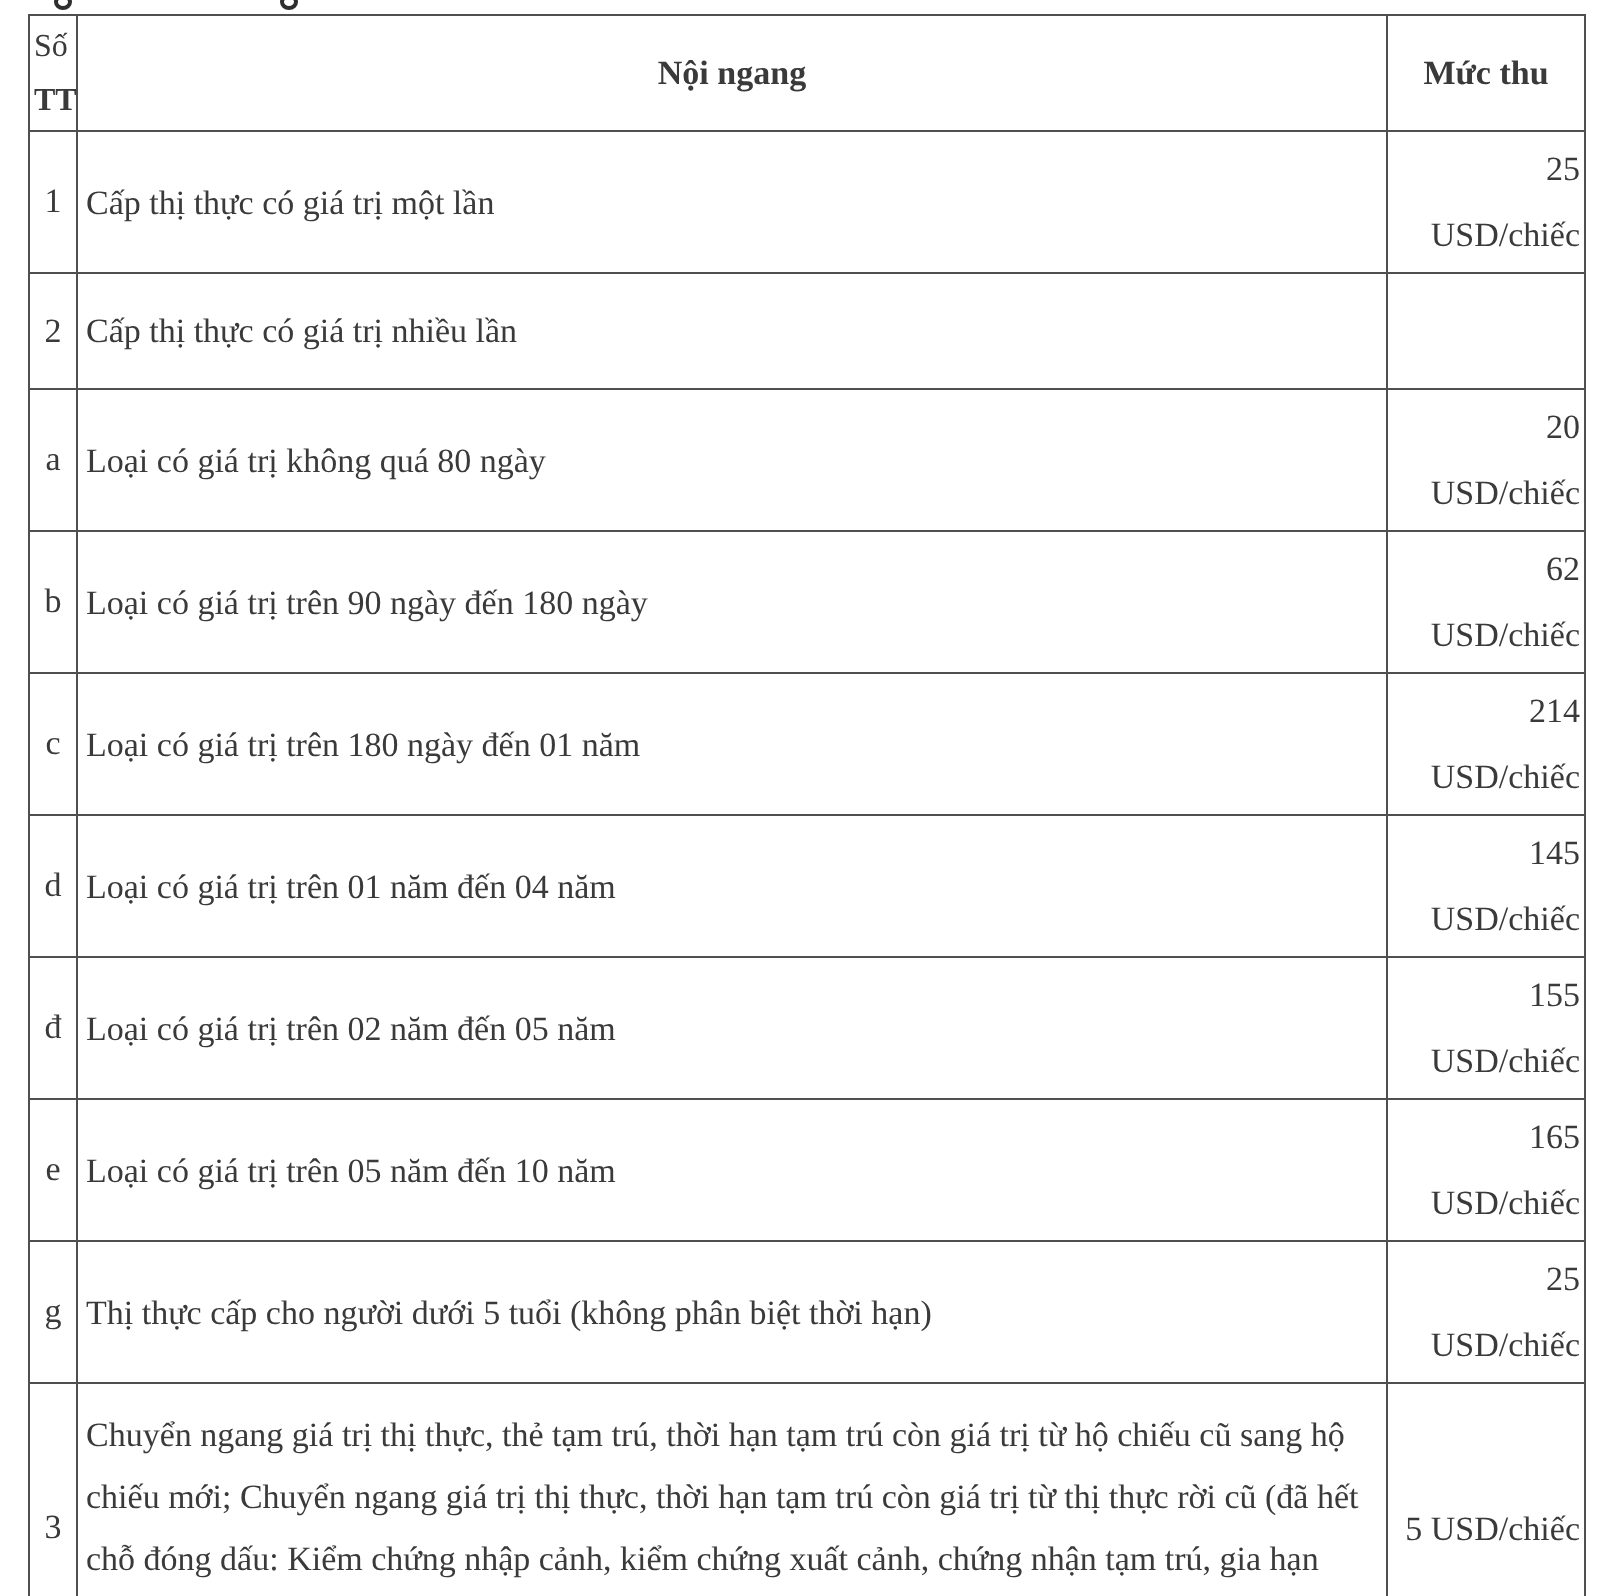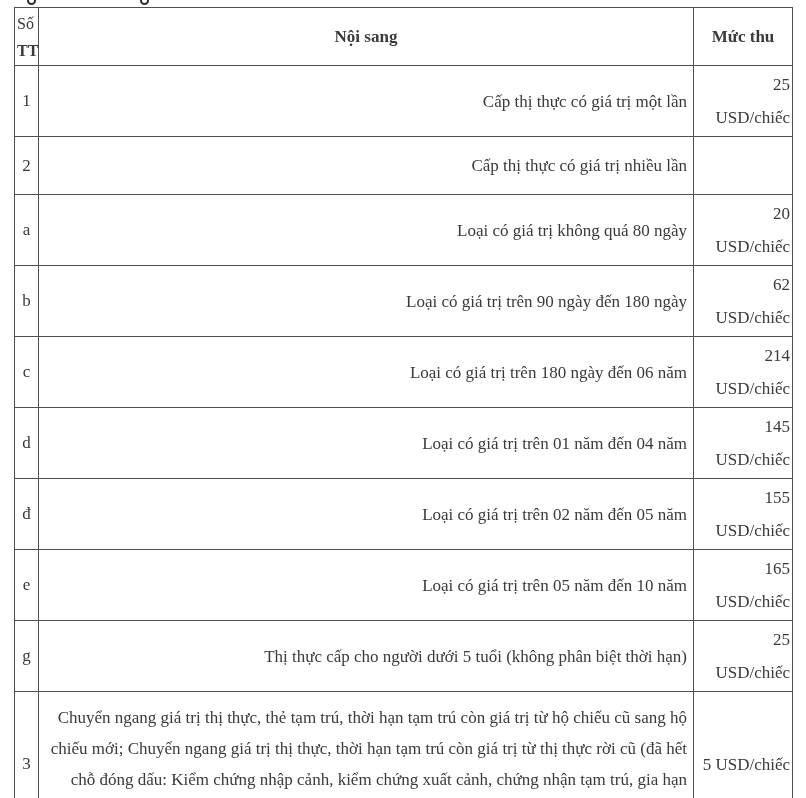--- a/index.html
+++ b/index.html
@@ -79,21 +79,21 @@
   .fee-table tbody tr:nth-child(1) { height: 64px; }
   .fee-table tbody tr:nth-child(2) { height: 58px; }
   .fee-table tbody tr:nth-child(9) { height: 66px; }
   .fee-table tbody tr:nth-child(10) { height: 145px; }
 
   td.cell-stt {
     text-align: center;
     padding: 0 1px;
   }
   td.cell-nd {
-    text-align: right;
+    text-align: left;
     padding: 4px 6px 4px 4px;
     line-height: 31px;
   }
   td.cell-fee {
     text-align: right;
     padding: 2px 2px;
     line-height: 33px;
   }
   .fee-line { display: block; }
 </style>
@@ -111,21 +111,21 @@
       <col class="col-stt">
       <col class="col-nd">
       <col class="col-fee">
     </colgroup>
     <thead>
       <tr>
         <th class="th-stt">
           <span class="so-line">Số</span>
           <span class="tt-line">TT</span>
         </th>
-        <th class="th-nd">Nội sang</th>
+        <th class="th-nd">Nội ngang</th>
         <th class="th-fee">Mức thu</th>
       </tr>
     </thead>
     <tbody id="table-body">
 
     <tr>
           <td class="cell-stt">1</td>
           <td class="cell-nd">Cấp thị thực có giá trị một lần</td>
           <td class="cell-fee">
             <span class="fee-line">25</span>
@@ -148,21 +148,21 @@
         <tr>
           <td class="cell-stt">b</td>
           <td class="cell-nd">Loại có giá trị trên 90 ngày đến 180 ngày</td>
           <td class="cell-fee">
             <span class="fee-line">62</span>
             <span class="fee-line">USD/chiếc</span>
           </td>
         </tr>
         <tr>
           <td class="cell-stt">c</td>
-          <td class="cell-nd">Loại có giá trị trên 180 ngày đến 06 năm</td>
+          <td class="cell-nd">Loại có giá trị trên 180 ngày đến 01 năm</td>
           <td class="cell-fee">
             <span class="fee-line">214</span>
             <span class="fee-line">USD/chiếc</span>
           </td>
         </tr>
         <tr>
           <td class="cell-stt">d</td>
           <td class="cell-nd">Loại có giá trị trên 01 năm đến 04 năm</td>
           <td class="cell-fee">
             <span class="fee-line">145</span>

